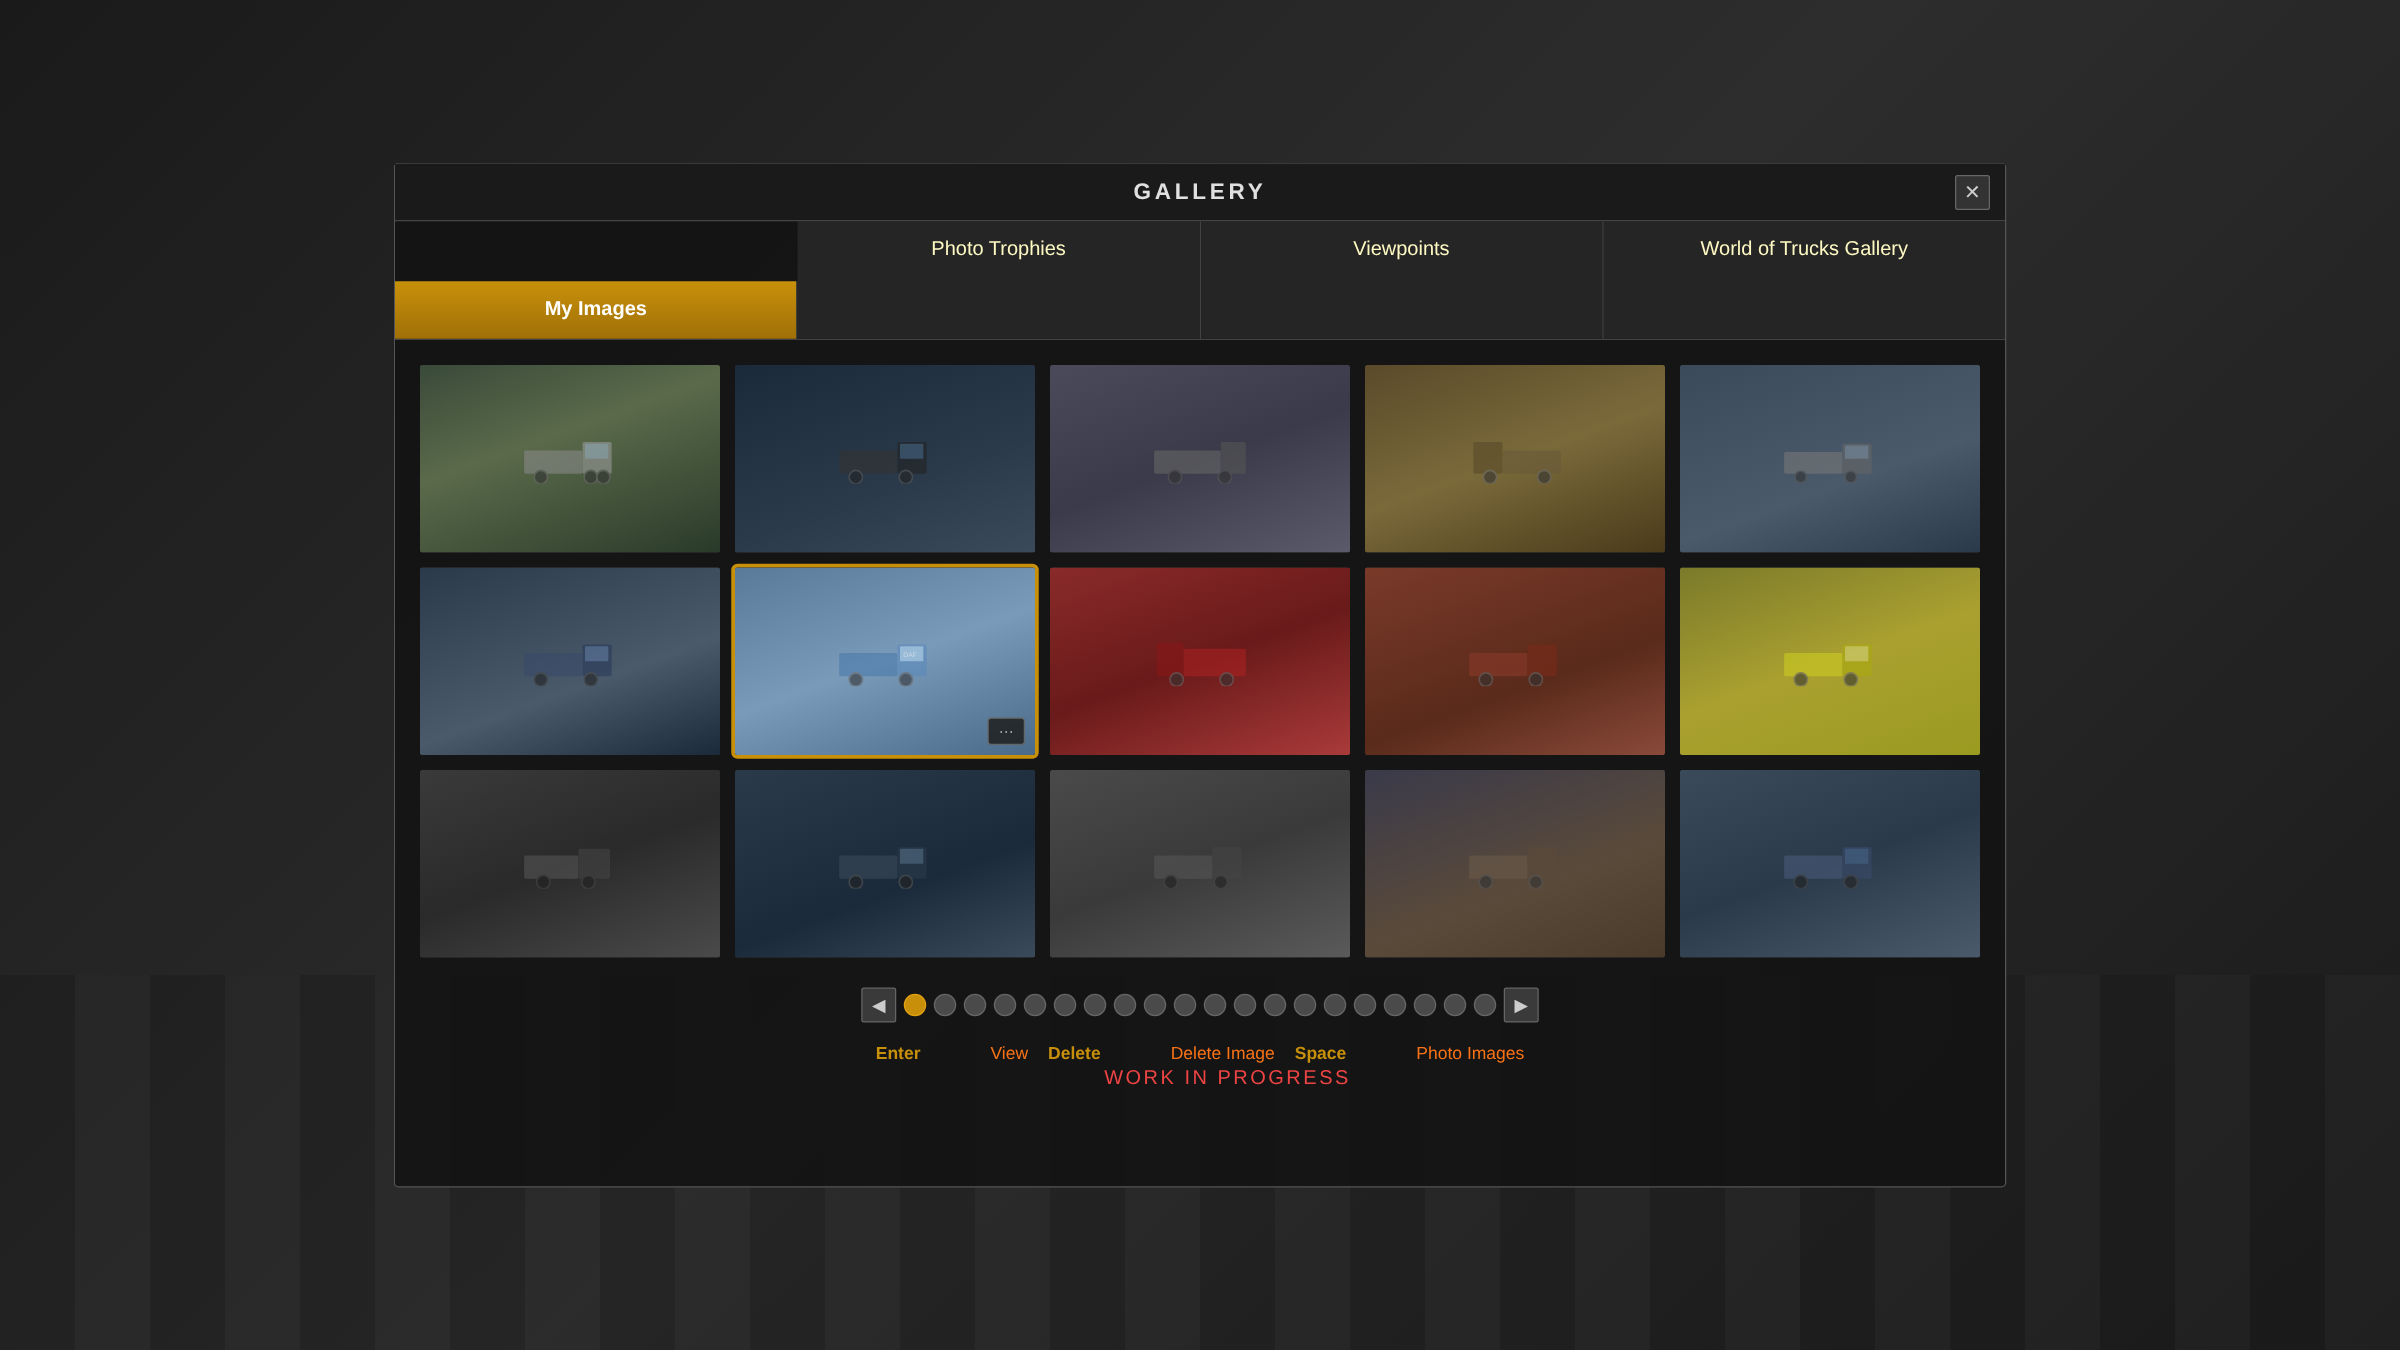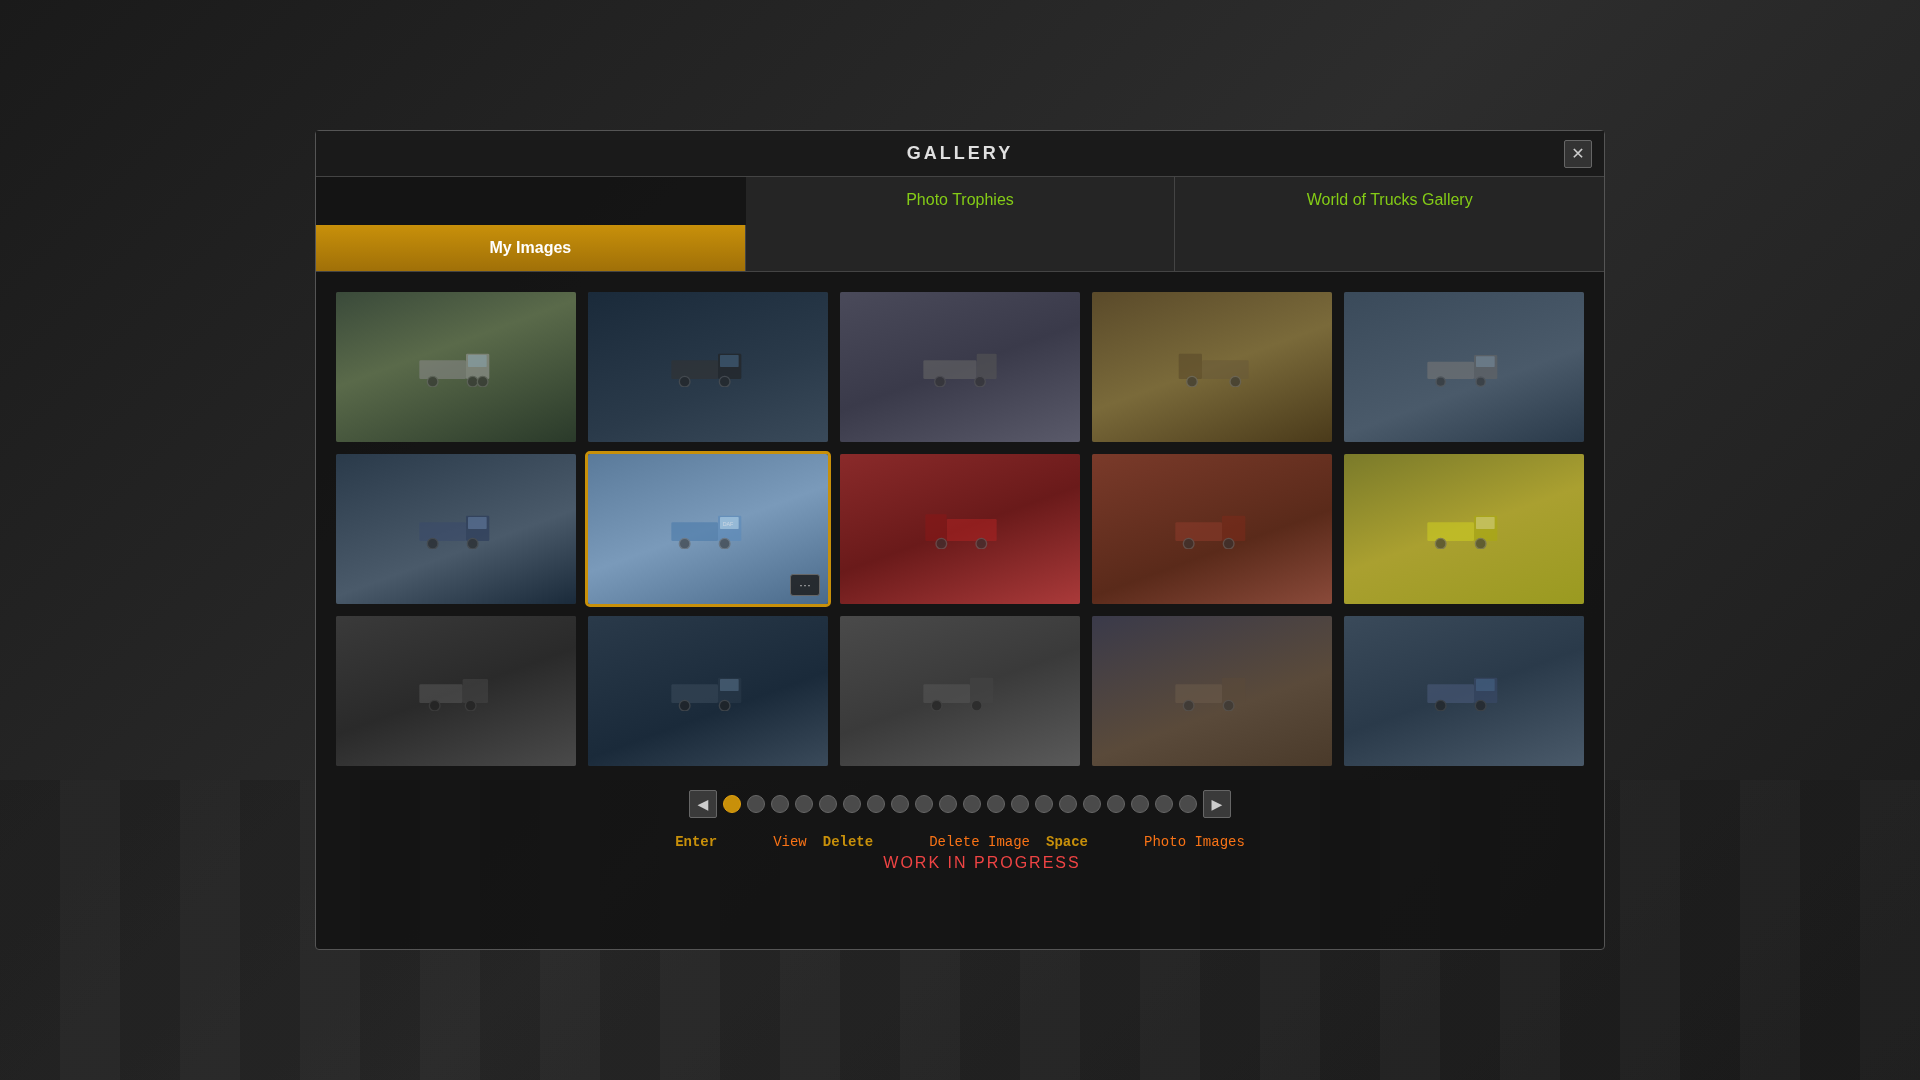--- a/index.html
+++ b/index.html
@@ -87,21 +87,21 @@
 
     .tabs {
       display: flex;
       border-bottom: 1px solid #444;
     }
 
     .tab {
       flex: 1;
       padding: 14px 10px;
       text-align: center;
-      color: #84cc16;
+      color: #fef9c3;
       font-size: 16px;
       cursor: pointer;
       background: #252525;
       border-right: 1px solid #444;
       transition: background 0.2s;
     }
 
     .tab:last-child { border-right: none; }
 
     .tab.active {
@@ -225,21 +225,20 @@
       flex-direction: column;
       align-items: center;
       gap: 4px;
     }
 
     .hotkeys {
       display: flex;
       gap: 16px;
       align-items: flex-end;
       font-size: 14px;
-      font-family: Liberation Mono, monospace;
     }
 
     .hotkey-key {
       color: #c8900a;
       font-weight: bold;
       font-size: 14px;
     }
 
     .hotkey-label {
       color: #f97316;
@@ -274,20 +273,23 @@
     <span class="modal-title">GALLERY</span>
     <button class="close-btn">✕</button>
   </div>
 
   <div class="tabs">
     <div class="tab active">
       <span>My Images</span>
     </div>
     <div class="tab">
       <span>Photo Trophies</span>
+    </div>
+    <div class="tab">
+      <span>Viewpoints</span>
     </div>
     <div class="tab">
       <span>World of Trucks Gallery</span>
     </div>
   </div>
 
   <div class="gallery-area">
 
     <div class="image-grid">
 

